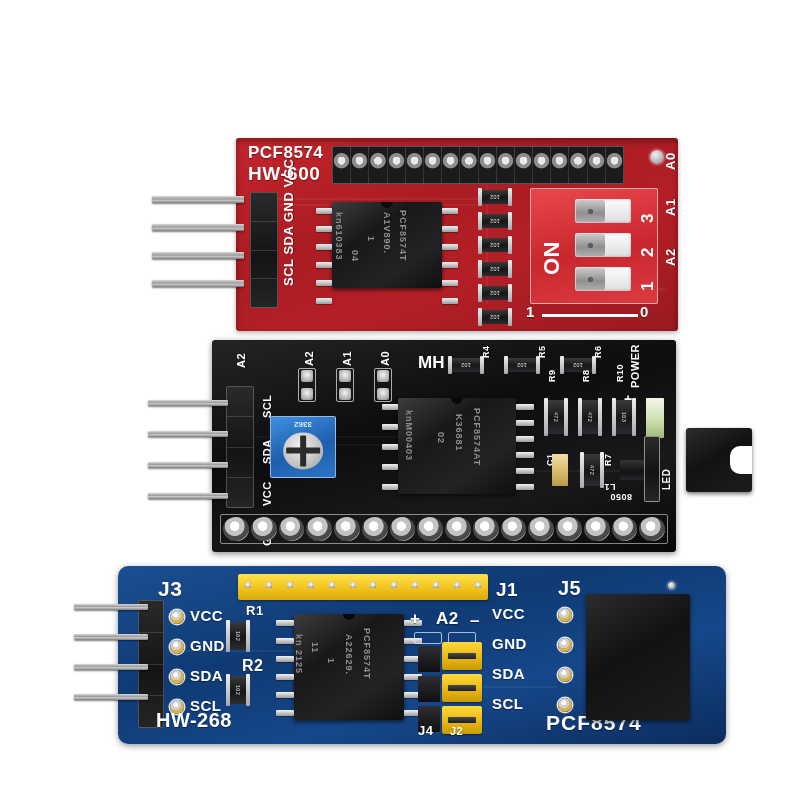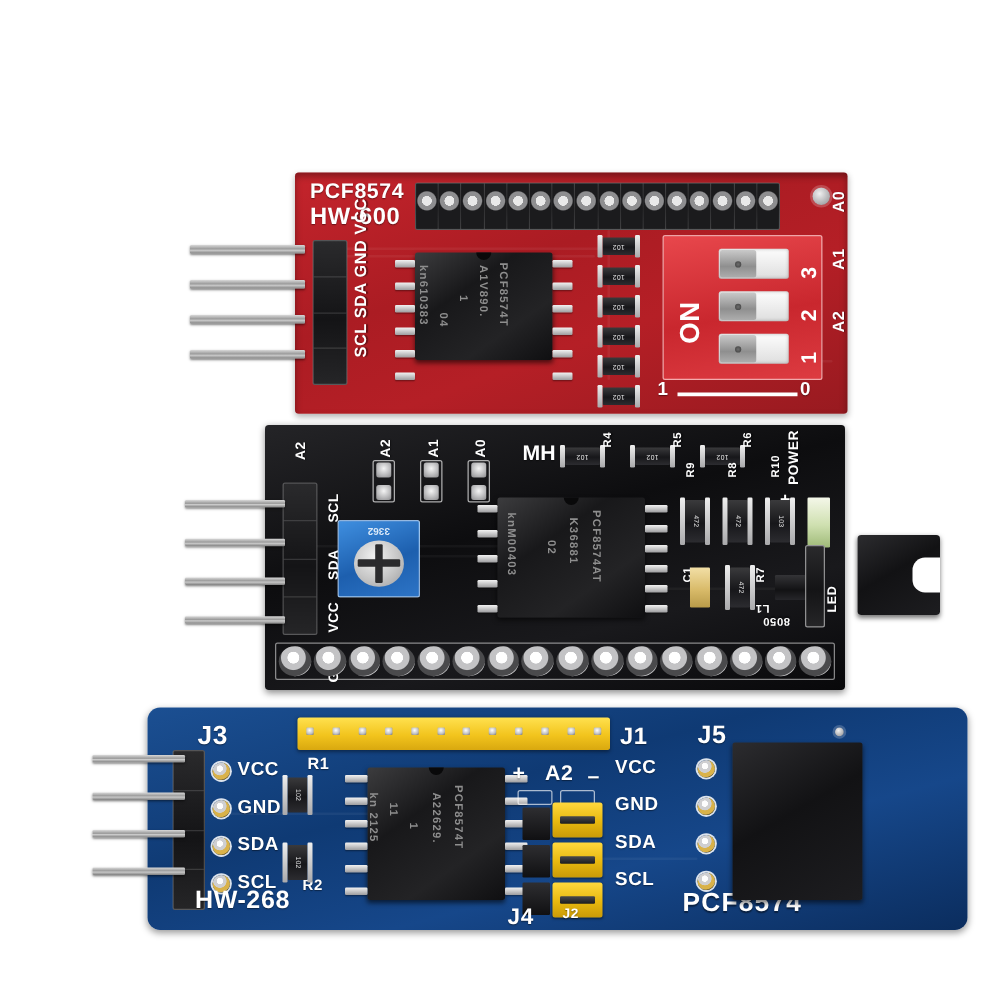--- a/index.html
+++ b/index.html
@@ -167,21 +167,21 @@
                border-radius: 1px; }
 
   .shroud {
     position: absolute;
     background: linear-gradient(150deg,#2c2c2f,#121214 45%,#1d1d20);
     border-radius: 2px; box-shadow: 0 2px 4px rgba(0,0,0,.55);
   }
 
   
   #blue-board {
-    left: 118px; top: 566px; width: 656px; height: 178px;
+    left: 118px; top: 566px; width: 608px; height: 178px;
     background: linear-gradient(165deg,#1b4f92 0%,#0f3a74 38%,#16478a 65%,#0b2d5e 100%);
     border-radius: 10px;
     box-shadow: 0 2px 6px rgba(0,0,0,.4);
   }
   #blue-board .trace { position:absolute; background: rgba(255,255,255,.05); border-radius:2px; }
 
   .hdr-yellow {
     position: absolute; display: flex;
     background: linear-gradient(180deg,#ffe14f,#f2c41d 55%,#d9a80f);
     border-radius: 2px; box-shadow: 0 1px 3px rgba(0,0,0,.4);
@@ -555,21 +555,21 @@
       <div class="yc"></div>
       <div class="yc"></div>
       <div class="yc"></div>
     </div>
 
     <div class="silk" style="left:128px;top:38px;font-size:13px;">R1</div>
     <div class="smd" style="left:112px;top:56px;width:16px;height:28px;">
         <span style="transform:rotate(90deg);">102</span>
       </div>
 
-    <div class="silk" style="left:124px;top:92px;font-size:12px;margin-top:44px;">R2</div>
+    <div class="silk" style="left:124px;top:92px;font-size:16px;">R2</div>
     <div class="smd" style="left:112px;top:110px;width:16px;height:28px;">
         <span style="transform:rotate(90deg);">102</span>
       </div>
 
     <div class="ic" style="left:176px;top:48px;width:110px;height:106px;">
       <div class="notch"></div>
       <div class="ic-txt" style="left:78px;top:14px;transform:rotate(90deg);transform-origin:0 0;">PCF8574T</div>
       <div class="ic-txt" style="left:60px;top:20px;transform:rotate(90deg);transform-origin:0 0;">A22629.</div>
       <div class="ic-txt" style="left:42px;top:44px;transform:rotate(90deg);transform-origin:0 0;">1</div>
       <div class="ic-txt" style="left:26px;top:28px;transform:rotate(90deg);transform-origin:0 0;">11</div>
@@ -598,21 +598,21 @@
     <div class="pad-pair" style="left:330px;top:66px;width:28px;height:12px;"></div>
 
     <div class="jpin" style="left:300px;top:80px;width:22px;height:26px;"></div>
     <div class="jpin" style="left:300px;top:110px;width:22px;height:26px;"></div>
     <div class="jpin" style="left:300px;top:140px;width:22px;height:26px;"></div>
 
     <div class="jumper" style="left:324px;top:76px;width:40px;height:28px;"></div>
     <div class="jumper" style="left:324px;top:108px;width:40px;height:28px;"></div>
     <div class="jumper" style="left:324px;top:140px;width:40px;height:28px;"></div>
 
-    <div class="silk" style="left:288px;top:158px;font-size:18px;">J4</div>
+    <div class="silk" style="left:300px;top:158px;font-size:13px;">J4</div>
     <div class="silk" style="left:332px;top:160px;font-size:11px;">J2</div>
 
     <div class="silk" style="left:440px;top:12px;font-size:20px;">J5</div>
 
     <div class="silk" style="left:374px;top:40px;font-size:15px;">VCC</div>
     <div class="silk" style="left:374px;top:70px;font-size:15px;">GND</div>
     <div class="silk" style="left:374px;top:100px;font-size:15px;">SDA</div>
     <div class="silk" style="left:374px;top:130px;font-size:15px;">SCL</div>
 
     <div class="gold-pad" style="left:440px;top:42px;width:14px;height:14px;"></div>

